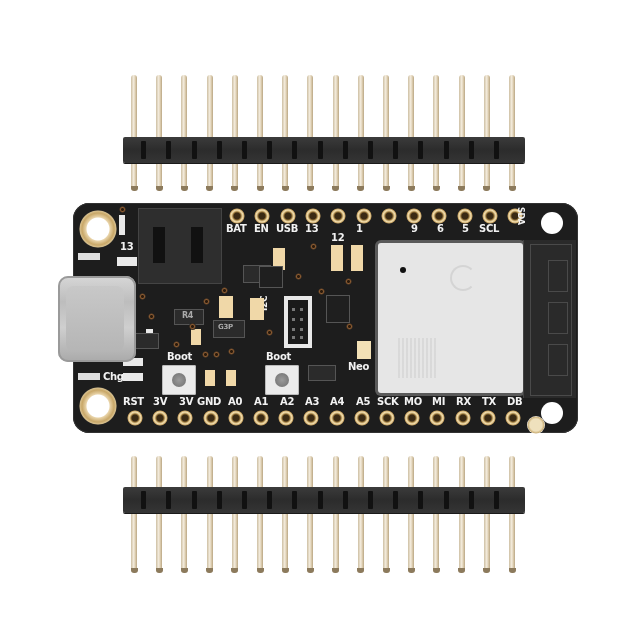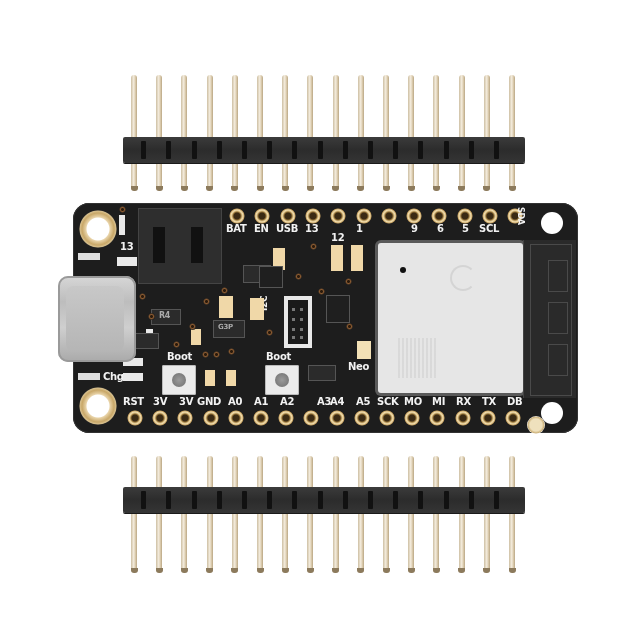--- a/index.html
+++ b/index.html
@@ -150,21 +150,21 @@
   <span class="label" style="left:406px;top:20px;">SCL</span>
   <span class="label" style="left:452px;top:4px;transform:rotate(90deg);transform-origin:left top;font-size:8px;">SDA</span>
 
   <span class="label" style="left:50px;top:193px;">RST</span>
   <span class="label" style="left:80px;top:193px;">3V</span>
   <span class="label" style="left:106px;top:193px;">3V</span>
   <span class="label" style="left:124px;top:193px;">GND</span>
   <span class="label" style="left:155px;top:193px;">A0</span>
   <span class="label" style="left:181px;top:193px;">A1</span>
   <span class="label" style="left:207px;top:193px;">A2</span>
-  <span class="label" style="left:232px;top:193px;margin-left:12px;">A3</span>
+  <span class="label" style="left:232px;top:193px;">A3</span>
   <span class="label" style="left:257px;top:193px;">A4</span>
   <span class="label" style="left:283px;top:193px;">A5</span>
   <span class="label" style="left:304px;top:193px;">SCK</span>
   <span class="label" style="left:331px;top:193px;">MO</span>
   <span class="label" style="left:359px;top:193px;">MI</span>
   <span class="label" style="left:383px;top:193px;">RX</span>
   <span class="label" style="left:409px;top:193px;">TX</span>
   <span class="label" style="left:434px;top:193px;">DB</span>
 
   <span class="label" style="left:47px;top:38px;">13</span>
@@ -187,21 +187,21 @@
   <div class="led" style="left:153px;top:167px;width:10px;height:16px;"></div>
   <div class="led" style="left:146px;top:93px;width:14px;height:22px;"></div>
   <div class="led" style="left:177px;top:95px;width:14px;height:22px;"></div>
   <div class="led" style="left:200px;top:45px;width:12px;height:22px;"></div>
   <div class="led" style="left:258px;top:42px;width:12px;height:26px;"></div>
   <div class="led" style="left:278px;top:42px;width:12px;height:26px;"></div>
   <div class="led" style="left:284px;top:138px;width:14px;height:18px;background:#f3e1b6;"></div>
   <div class="led" style="left:118px;top:126px;width:10px;height:16px;"></div>
 
   <div class="ic" style="left:170px;top:62px;width:26px;height:16px;"></div>
-  <div class="ic" style="left:78px;top:106px;width:28px;height:14px;">
+  <div class="ic" style="left:101px;top:106px;width:28px;height:14px;">
     <span class="label" style="left:7px;top:1px;font-size:8px;color:#aaa;">R4</span>
   </div>
   <div class="ic" style="left:140px;top:117px;width:30px;height:16px;">
     <span class="label" style="left:4px;top:2px;font-size:7px;color:#aaa;">G3P</span>
   </div>
   <div class="ic" style="left:54px;top:130px;width:30px;height:14px;"></div>
   <div class="ic" style="left:235px;top:162px;width:26px;height:14px;"></div>
   <div class="ic" style="left:253px;top:92px;width:22px;height:26px;background:#1f1f1f;"></div>
   <div class="ic" style="left:186px;top:63px;width:22px;height:20px;background:#1f1f1f;"></div>
 

